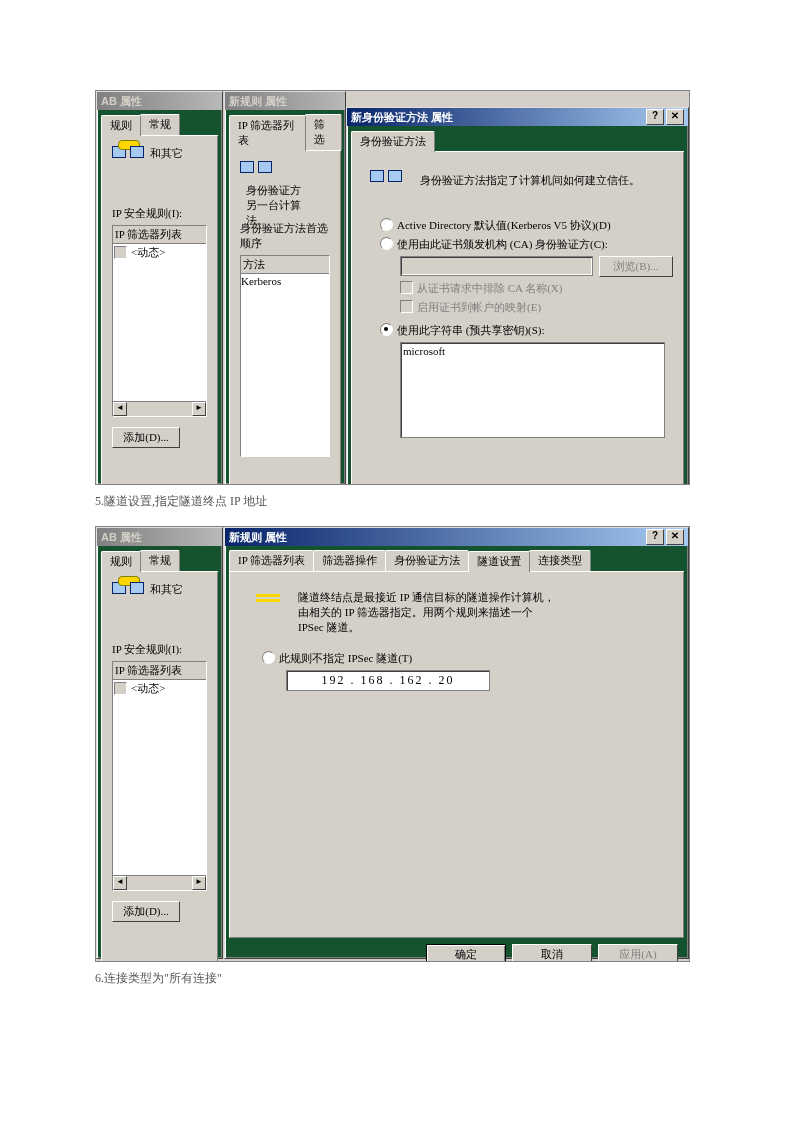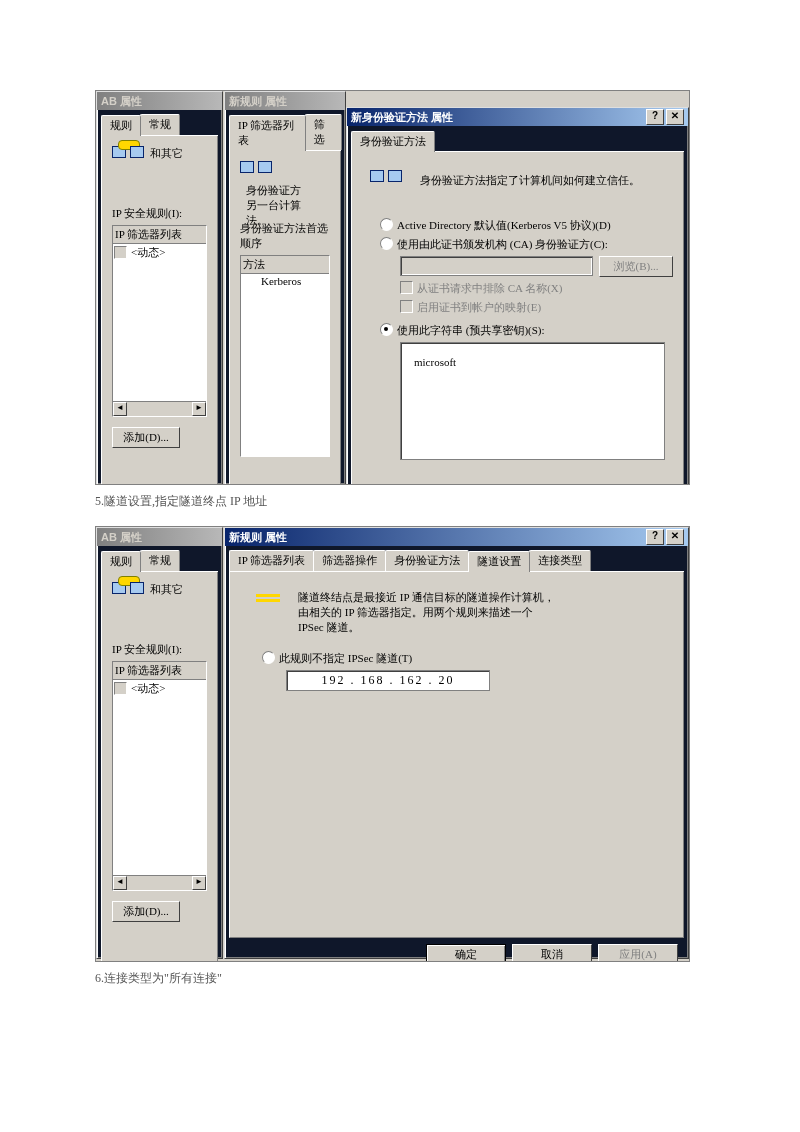--- a/index.html
+++ b/index.html
@@ -8,24 +8,24 @@
 .shot1{height:393px}
 .shot2{height:434px}
 .titlebar{background:linear-gradient(to right,#08246b,#a6caf0);color:#fff;height:18px;line-height:18px;padding:0 4px;font-size:11px;font-family:"SimSun",sans-serif;font-weight:bold;display:flex;align-items:center}
 .titlebar.inactive{background:linear-gradient(to right,#808080,#b8b8b8);color:#d4d0c8}
 .titlebar span.t{flex:1}
 .ctlbtn{width:16px;height:14px;background:#d4d0c8;border:1px solid #fff;border-right-color:#404040;border-bottom-color:#404040;margin-left:2px;color:#000;font-size:10px;text-align:center;line-height:12px;font-family:"Marlett",sans-serif;font-weight:bold}
 .tabs{margin:4px 4px 0 4px;display:flex;border-bottom:1px solid #fff}
 .tab{background:#d4d0c8;border:1px solid #fff;border-right-color:#808080;border-bottom:none;padding:2px 8px;font-size:11px;font-family:"SimSun";margin-right:-1px;border-radius:2px 2px 0 0}
 .tab.active{background:#d4d0c8;position:relative;top:1px;padding-bottom:3px;z-index:2}
 .pane{background:#d4d0c8;border:1px solid #fff;border-top:none;border-right-color:#808080;border-bottom-color:#808080;margin:0 4px;padding:10px;font-size:11px;font-family:"SimSun"}
-.win{position:absolute;background:#0f172a;border:1px solid #dfdfdf;border-right:1px solid #404040;border-bottom:1px solid #404040;box-shadow:inset 1px 1px 0 #fff,inset -1px -1px 0 #808080}
+.win{position:absolute;background:#14532d;border:1px solid #dfdfdf;border-right:1px solid #404040;border-bottom:1px solid #404040;box-shadow:inset 1px 1px 0 #fff,inset -1px -1px 0 #808080}
 .box{border:1px solid #808080;border-right-color:#fff;border-bottom-color:#fff;background:#fff}
 .listhdr{background:#d4d0c8;border-bottom:1px solid #808080;padding:1px 2px}
-.inset{border:1px solid #808080;box-shadow:inset 1px 1px 0 #404040,inset -1px -1px 0 #fff;background:#fff;padding:13px}
+.inset{border:1px solid #808080;box-shadow:inset 1px 1px 0 #404040,inset -1px -1px 0 #fff;background:#fff;padding:2px}
 .insetdis{border:1px solid #808080;box-shadow:inset 1px 1px 0 #404040,inset -1px -1px 0 #fff;background:#d4d0c8;padding:2px;color:#808080}
 .btn{background:#d4d0c8;border:1px solid #fff;border-right-color:#404040;border-bottom-color:#404040;padding:2px 8px;font-size:11px;font-family:Liberation Serif, serif;min-width:50px;text-align:center;display:inline-block}
 .btn.def{border:1px solid #000;box-shadow:inset 1px 1px 0 #fff,inset -1px -1px 0 #808080}
 .btn.dis{color:#808080}
 .radio{width:11px;height:11px;border-radius:50%;border:1px solid #808080;border-right-color:#fff;border-bottom-color:#fff;background:#fff;display:inline-block;vertical-align:middle;margin-right:4px;position:relative}
 .radio.sel::after{content:"";position:absolute;width:4px;height:4px;background:#000;border-radius:50%;top:3px;left:3px}
 .chk{width:11px;height:11px;border:1px solid #808080;border-right-color:#fff;border-bottom-color:#fff;background:#d4d0c8;display:inline-block;vertical-align:middle;margin-right:4px}
 .dis{color:#808080}
 .row{display:flex;align-items:flex-start;margin:4px 0}
 .cap{font-size:12px;color:#555;margin:8px 0 16px 0;font-family:"Microsoft YaHei"}
@@ -82,21 +82,21 @@
    <div class="tab active">IP 筛选器列表</div>
    <div class="tab">筛选</div>
   </div>
   <div class="pane" style="height:338px">
    <div style="position:relative;height:40px"><div class="icon-net"></div><span style="vertical-align:top;margin-left:6px;white-space:pre-line;display:inline-block">身份验证方
 另一台计算
 法。</span></div>
    <div style="margin-top:20px">身份验证方法首选顺序</div>
    <div class="box" style="margin-top:4px;height:200px">
     <div class="listhdr">方法</div>
-    <div style="padding:1px 20px">Kerberos</div>
+    <div style="padding:1px 0">Kerberos</div>
    </div>
   </div>
  </div>
 
  <div class="win" style="left:250px;top:16px;right:0;height:392px">
   <div class="titlebar">
    <span class="t">新身份验证方法 属性</span>
    <div class="ctlbtn">?</div>
    <div class="ctlbtn">✕</div>
   </div>

